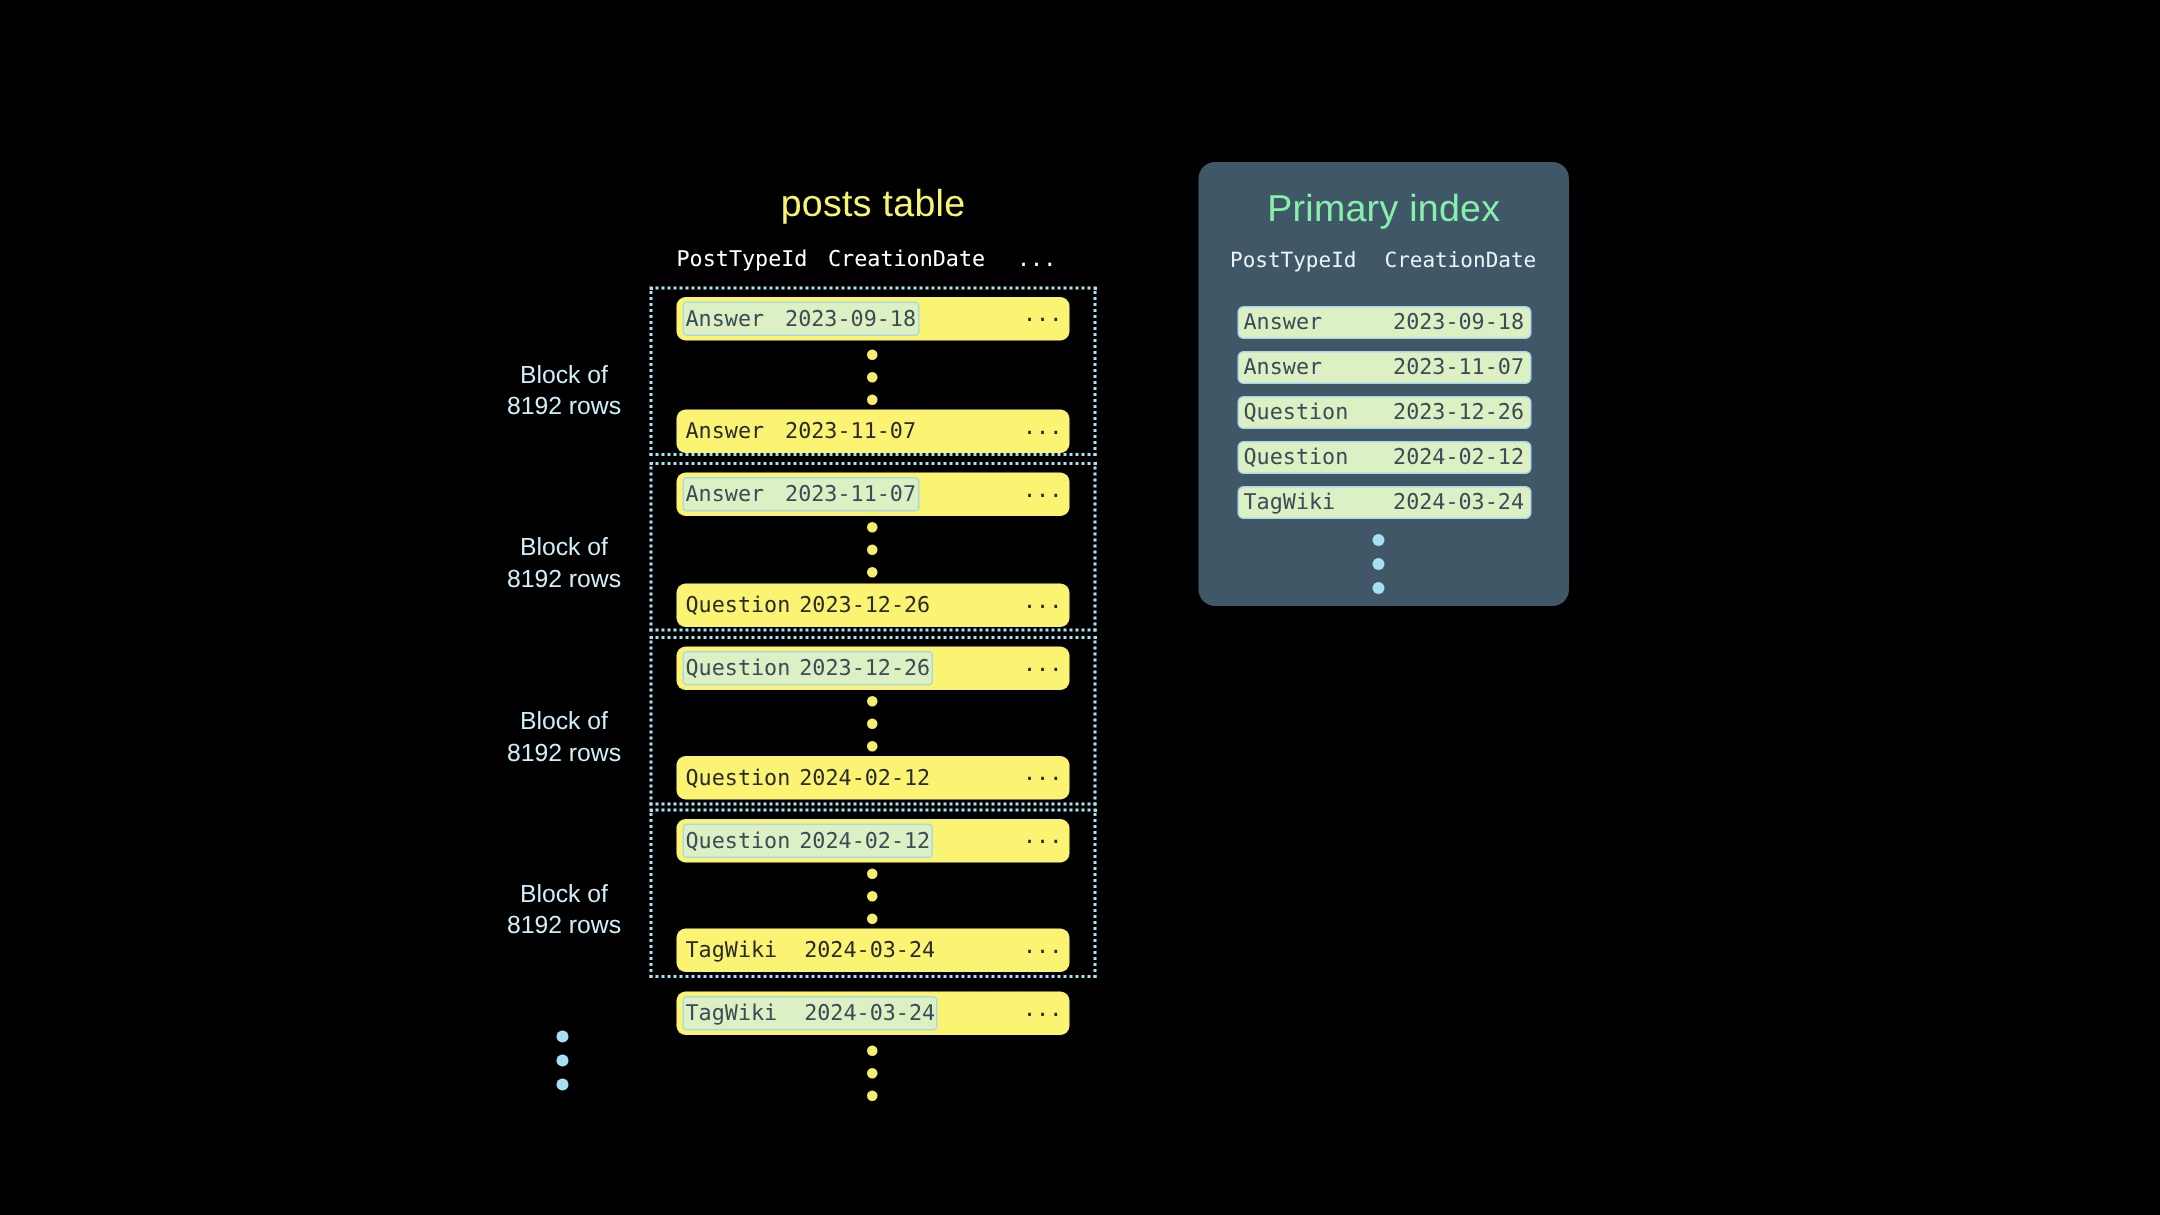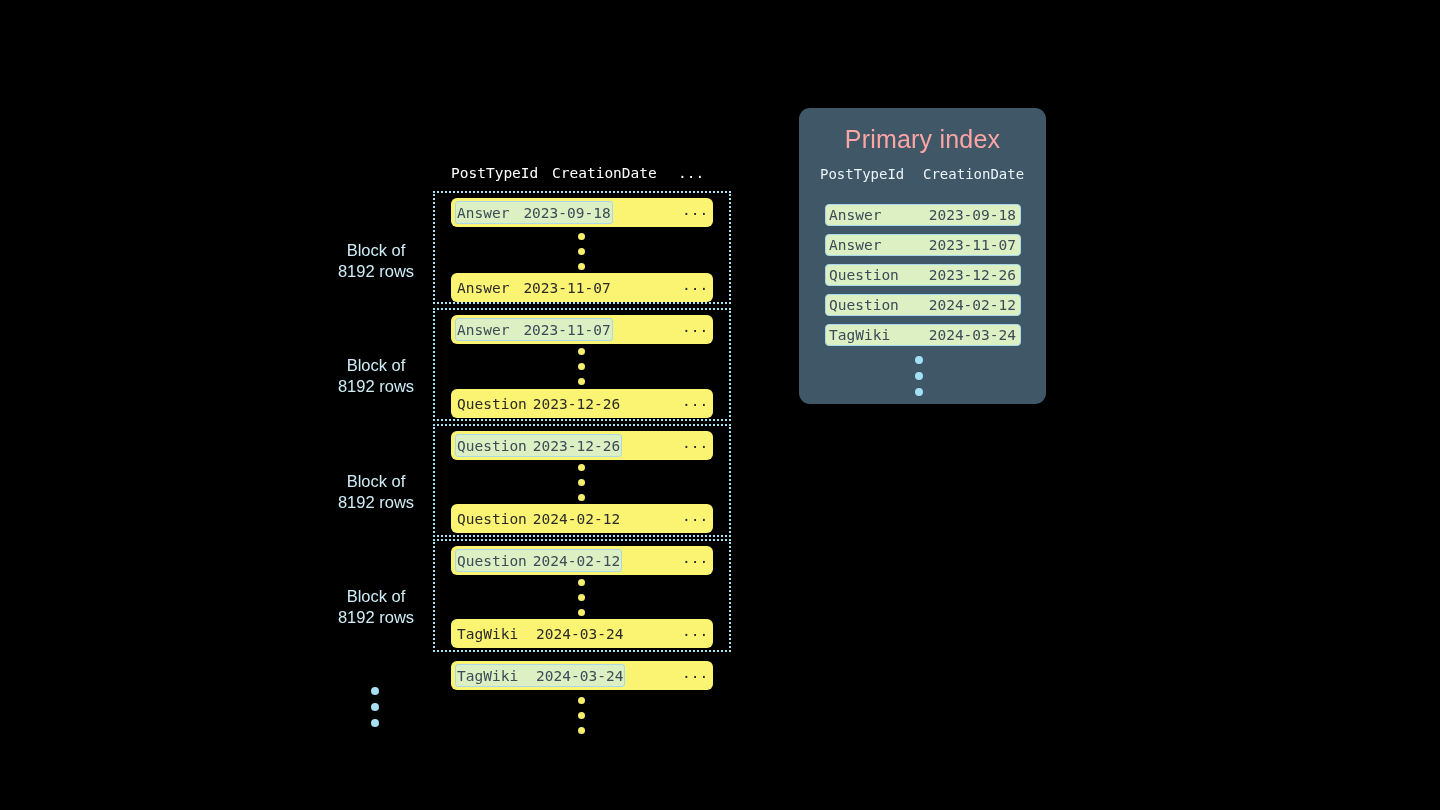--- a/index.html
+++ b/index.html
@@ -159,21 +159,21 @@
     background: #3f5766;
     border-radius: 11px;
   }
   #primary-index-title {
     position: absolute;
     left: 0;
     top: 17px;
     width: 247px;
     text-align: center;
     font-size: 25px;
-    color: #fca5a5;
+    color: #86efac;
     letter-spacing: 0.2px;
   }
   #primary-index-header {
     position: absolute;
     left: 0;
     top: 58px;
     width: 247px;
     height: 22px;
     font-family: "DejaVu Sans Mono", monospace;
     font-size: 14px;
@@ -210,20 +210,21 @@
     font-size: 14.5px;
     color: #3b4b57;
     white-space: pre;
   }
 </style>
 </head>
 <body>
 
 <div id="posts-table-section">
 
+  <div id="posts-table-title">posts table</div>
 
   <div id="posts-table-header">
     <span class="h-type">PostTypeId</span>
     <span class="h-date">CreationDate</span>
     <span class="h-more">...</span>
   </div>
 
   <div class="block-label" style="left:301px; top:240px;">
     <div>Block of</div>
     <div>8192 rows</div>

